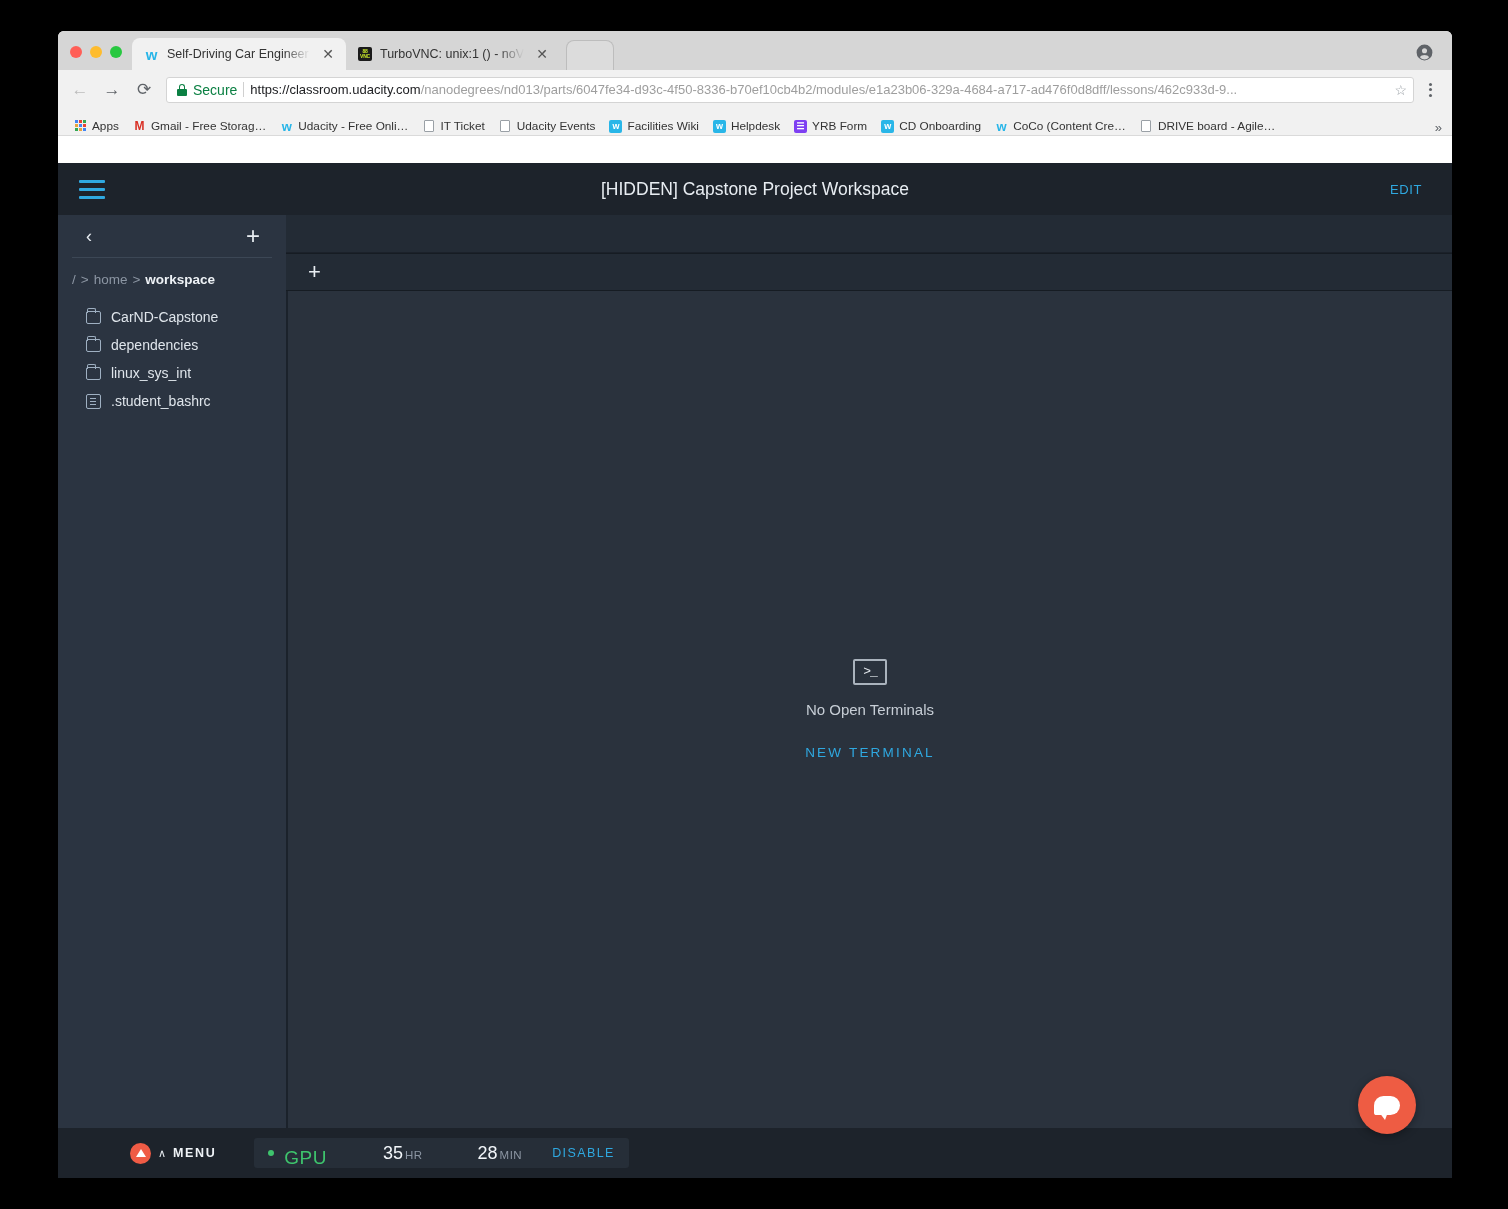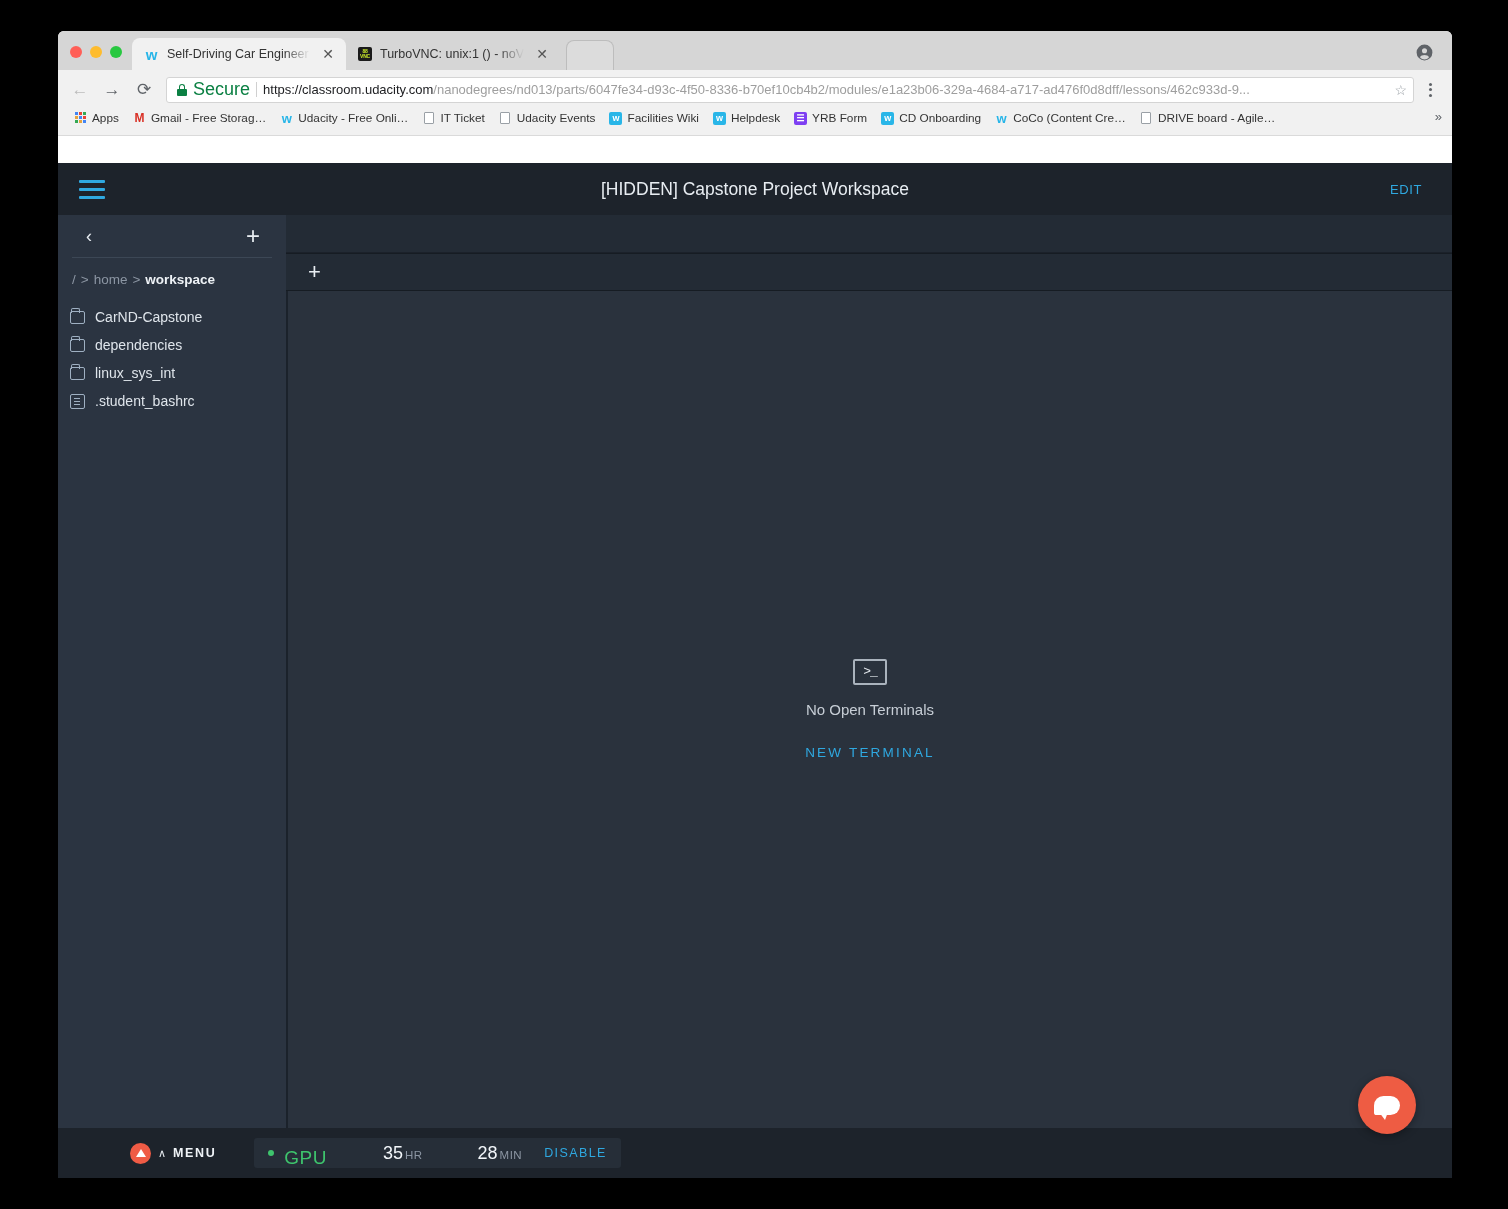--- a/index.html
+++ b/index.html
@@ -121,37 +121,37 @@
   .lock-icon .body {
     position: absolute; bottom: 0; left: 0;
     width: 10px; height: 7px; background: #0b8043; border-radius: 1px;
   }
   .lock-icon .shackle {
     position: absolute; top: 0; left: 2px;
     width: 6px; height: 6px;
     border: 1.6px solid #0b8043; border-bottom: none;
     border-radius: 3px 3px 0 0;
   }
-  .secure-label { color: #0b8043; font-size: 18px; }
+  .secure-label { color: #0b8043; font-size: 14px; }
   .url-divider { width: 1px; height: 15px; background: #d0d0d0; }
   .url-text {
     font-size: 13px; white-space: nowrap; overflow: hidden;
     flex: 1; color: #9e9e9e;
   }
   .url-text .host { color: #202124; }
   .star-icon { color: #9aa0a6; font-size: 14px; flex: 0 0 auto; padding-left: 4px;}
   .kebab { width: 24px; display:flex; flex-direction: column; align-items:center; gap:2.5px; }
   .kebab i { width: 3px; height: 3px; border-radius: 50%; background: #5f6368; display:block; }
 
   
   #bookmarks-bar {
     height: 27px;
     background: #f1f1f1;
     border-bottom: 1px solid #dadada;
-    display: flex; align-items: flex-start;
+    display: flex; align-items: flex-end;
     padding: 0 8px 0 10px;
     gap: 2px;
     font-size: 11.8px; color: #333;
     position: relative;
   }
   .bm {
     display: flex; align-items: center; gap: 5px;
     padding: 2px 6px; border-radius: 3px;
     white-space: nowrap;
   }
@@ -221,21 +221,21 @@
   #sidebar-rule { height:1px; background:#3c4755; margin: 0 14px; }
   #breadcrumb {
     padding: 14px 12px 10px 14px;
     font-size: 13.5px; color: #8c96a3;
     display: flex; align-items: center; gap: 5px;
   }
   #breadcrumb .current { color: #eef2f6; font-weight: bold; }
   #file-list { padding-top: 6px; }
   .file-row {
     display: flex; align-items: center; gap: 10px;
-    padding: 6px 12px 6px 12px;
+    padding: 6px 12px 6px 28px;
     font-size: 14px; color: #dfe5eb;
   }
   .folder-ico, .doc-ico { flex: 0 0 15px; width:15px; height:13px; position: relative; }
   .folder-ico {
     border: 1.4px solid #9fb0c2; border-radius: 2px;
   }
   .folder-ico::before {
     content:""; position:absolute; top:-4px; left:0;
     width:7px; height:4px; border:1.4px solid #9fb0c2;
     border-bottom:none; border-radius:2px 2px 0 0;
@@ -345,21 +345,21 @@
     background: #262e38;
     border-radius: 3px;
     display: flex; align-items: center;
     padding: 0 14px;
     gap: 10px;
   }
   .gpu-dot { width:6px; height:6px; border-radius:50%; background:#3ec46d; }
   .gpu-label { color:#3ec46d; font-size:19px; letter-spacing:0.5px;margin-top:10px;}
   .time-num { color:#f2f6fa; font-size:18px;margin-left:46px; }
   .time-unit { color:#8c96a3; font-size:11.5px; letter-spacing:0.5px; margin-left:2px;text-align:right;}
-  #disable-btn { color:#2fa8e0; font-size:12.5px; letter-spacing:1.4px; margin-left:12px;}
+  #disable-btn { color:#2fa8e0; font-size:12.5px; letter-spacing:1.4px; margin-left:20px;}
 
   #bottom-actions {
     position: absolute; right: 22px;
     display: flex; gap: 12px; align-items: center;
   }
   .bottom-btn {
     height: 32px; min-width: 174px;
     border-radius: 3px;
     display: flex; align-items: center; justify-content: center;
     font-size: 12.5px; letter-spacing: 1.8px; color: #fff;

